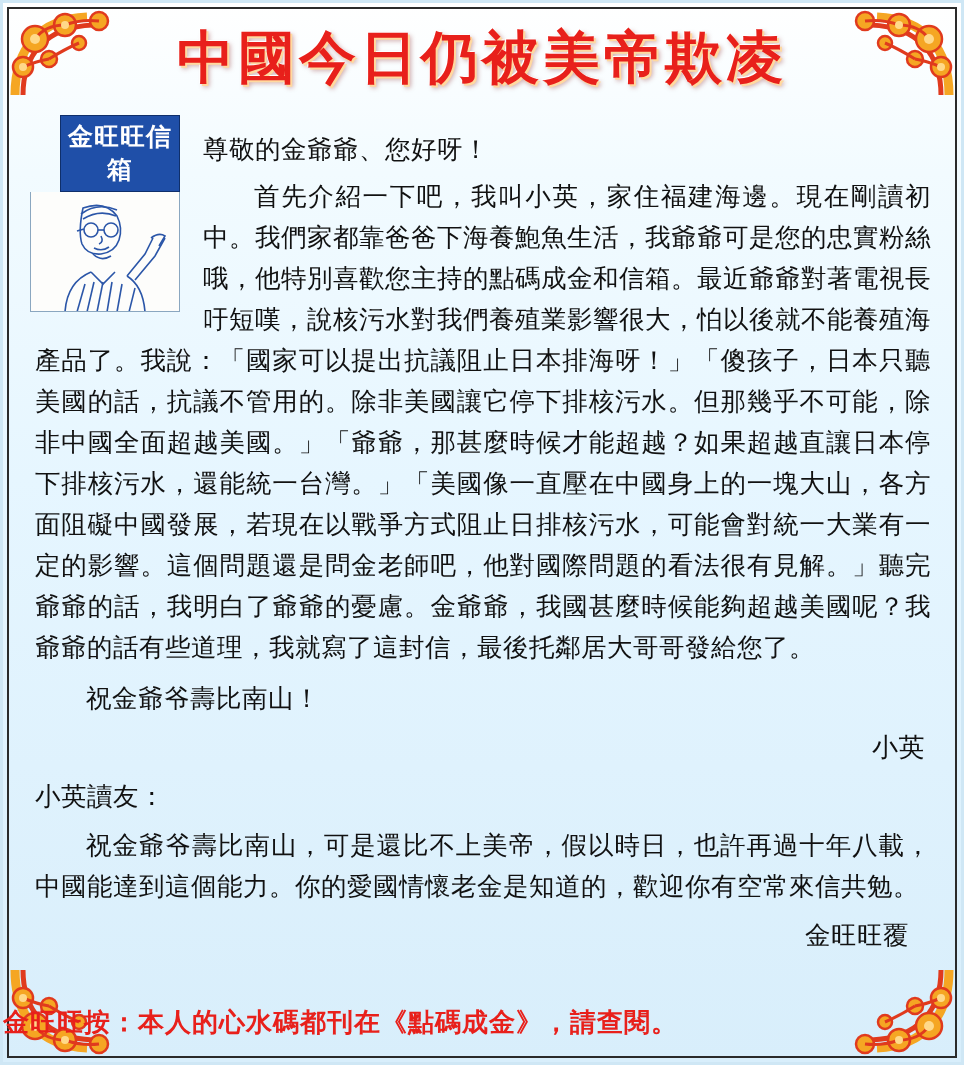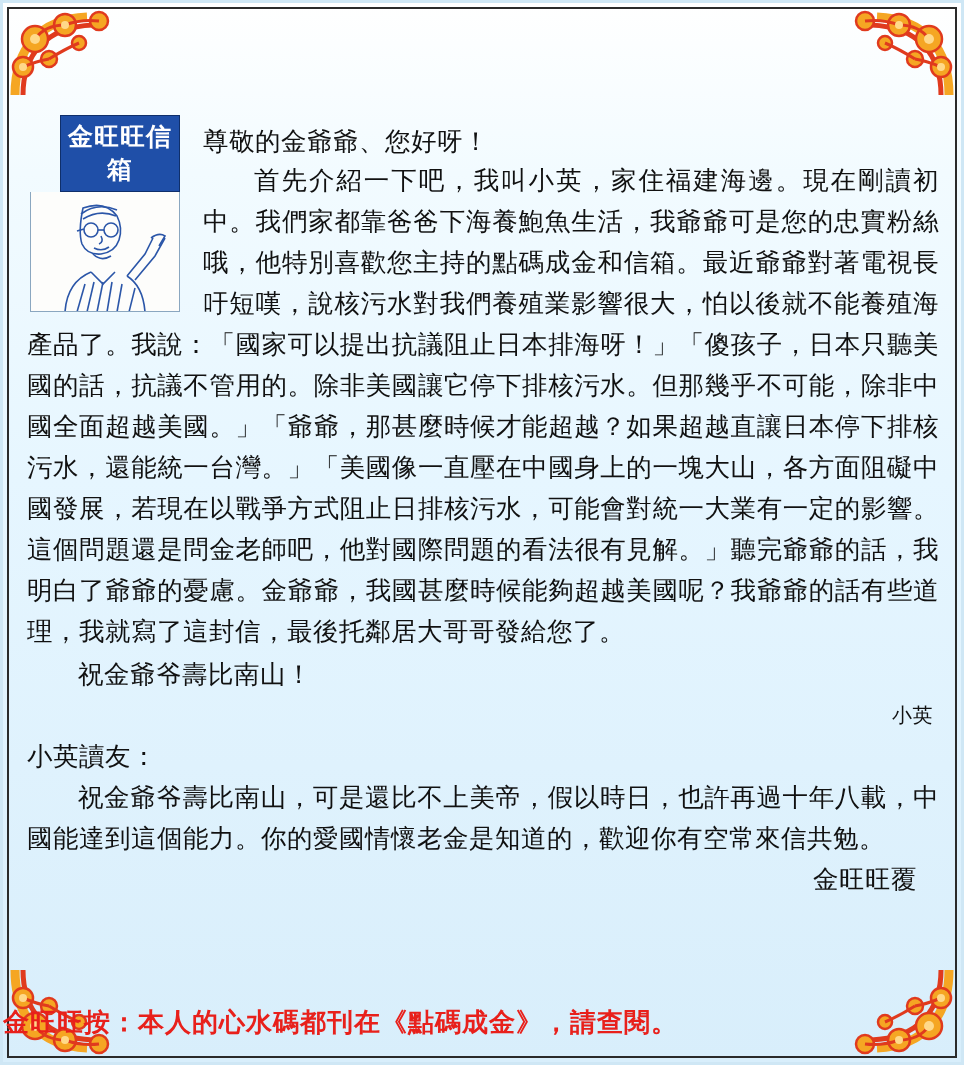--- a/index.html
+++ b/index.html
@@ -96,39 +96,39 @@
     position: absolute;
     left: 24px;
     right: 22px;
     top: 118px;
     font-size: 25.5px;
     line-height: 41px;
     color: #111111;
     letter-spacing: 0.5px;
     text-align: justify;
   }
-  .body-text p { margin: 0; }
+  .body-text p { margin: 8px; }
   .para-indent { text-indent: 2em; font-family: Liberation Mono, monospace; }
 
   .wrap-float {
     float: left;
     width: 176px;
     height: 190px;
     shape-outside: inset(0);
   }
 
   .blessing {
     margin-top: 56px;
     text-indent: 2em;
   }
   .sign-right {
     margin-top: 10px;
     text-align: right;
     padding-right: 6px;
-    font-size: 20px;
+    font-size: 26px;
   }
   .reply-head {
     margin-top: 14px;
   }
   .reply-body {
     text-indent: 2em;
   }
   .reply-sign {
     margin-top: 6px;
     text-align: right;
@@ -254,20 +254,23 @@
       <path d="M56 16 q16 -6 34 -4"></path>
       <path d="M40 50 q16 -10 30 -16"></path>
     </g>
     <g fill="#ffd98a">
       <circle cx="26" cy="30" r="5"></circle>
       <circle cx="56" cy="16" r="4"></circle>
       <circle cx="14" cy="58" r="4"></circle>
     </g>
   </svg>
 
+  <div class="header">
+    <div class="headline">中國今日仍被美帝欺凌</div>
+  </div>
 
   <div class="mast">
     <div class="mast-title">金旺旺信箱</div>
     <div class="mast-portrait">
       <svg viewBox="0 0 148 120" width="148" height="120">
         <rect x="0" y="0" width="148" height="120" fill="#fdfdfb"></rect>
         <g stroke="#2b56a8" stroke-width="1.6" fill="none">
 
           <path d="M52 16 q22 -8 34 8 q6 12 2 24 q-4 12 -18 14 q-14 1 -19 -10 q-4 -12 1 -36z"></path>
 

